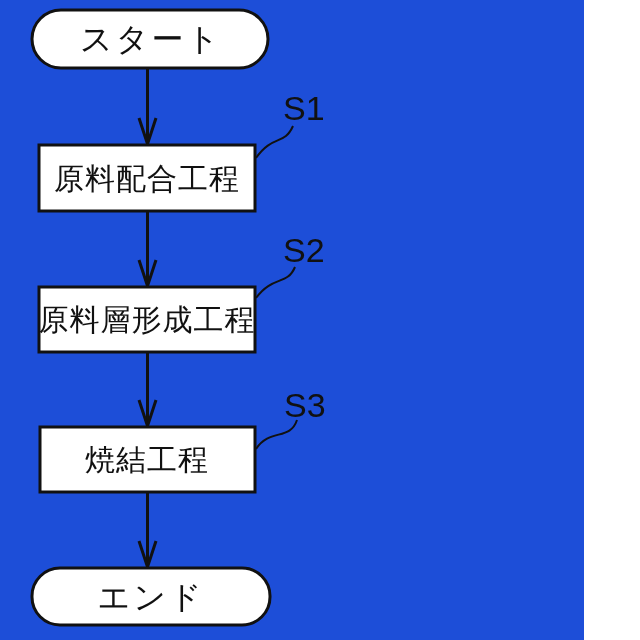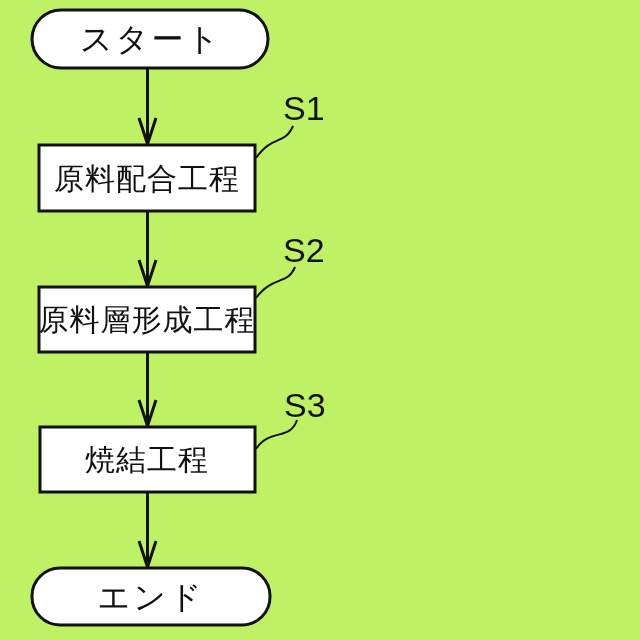--- a/index.html
+++ b/index.html
@@ -2,23 +2,23 @@
 <html><head>
 <meta charset="utf-8">
 <style>
   html, body {
     margin: 0;
     padding: 0;
     background: #ffffff;
   }
   .canvas {
     position: relative;
-    width: 640px;
+    width: 584px;
     height: 640px;
-    background: #bef264;
+    background: #1d4ed8;
     overflow: hidden;
     font-family: "Liberation Sans", sans-serif;
   }
   svg { display: block; }
   .node-label {
     font-family: "Liberation Sans", sans-serif;
     font-size: 30px;
     fill: #111111;
     letter-spacing: 1px;
   }

